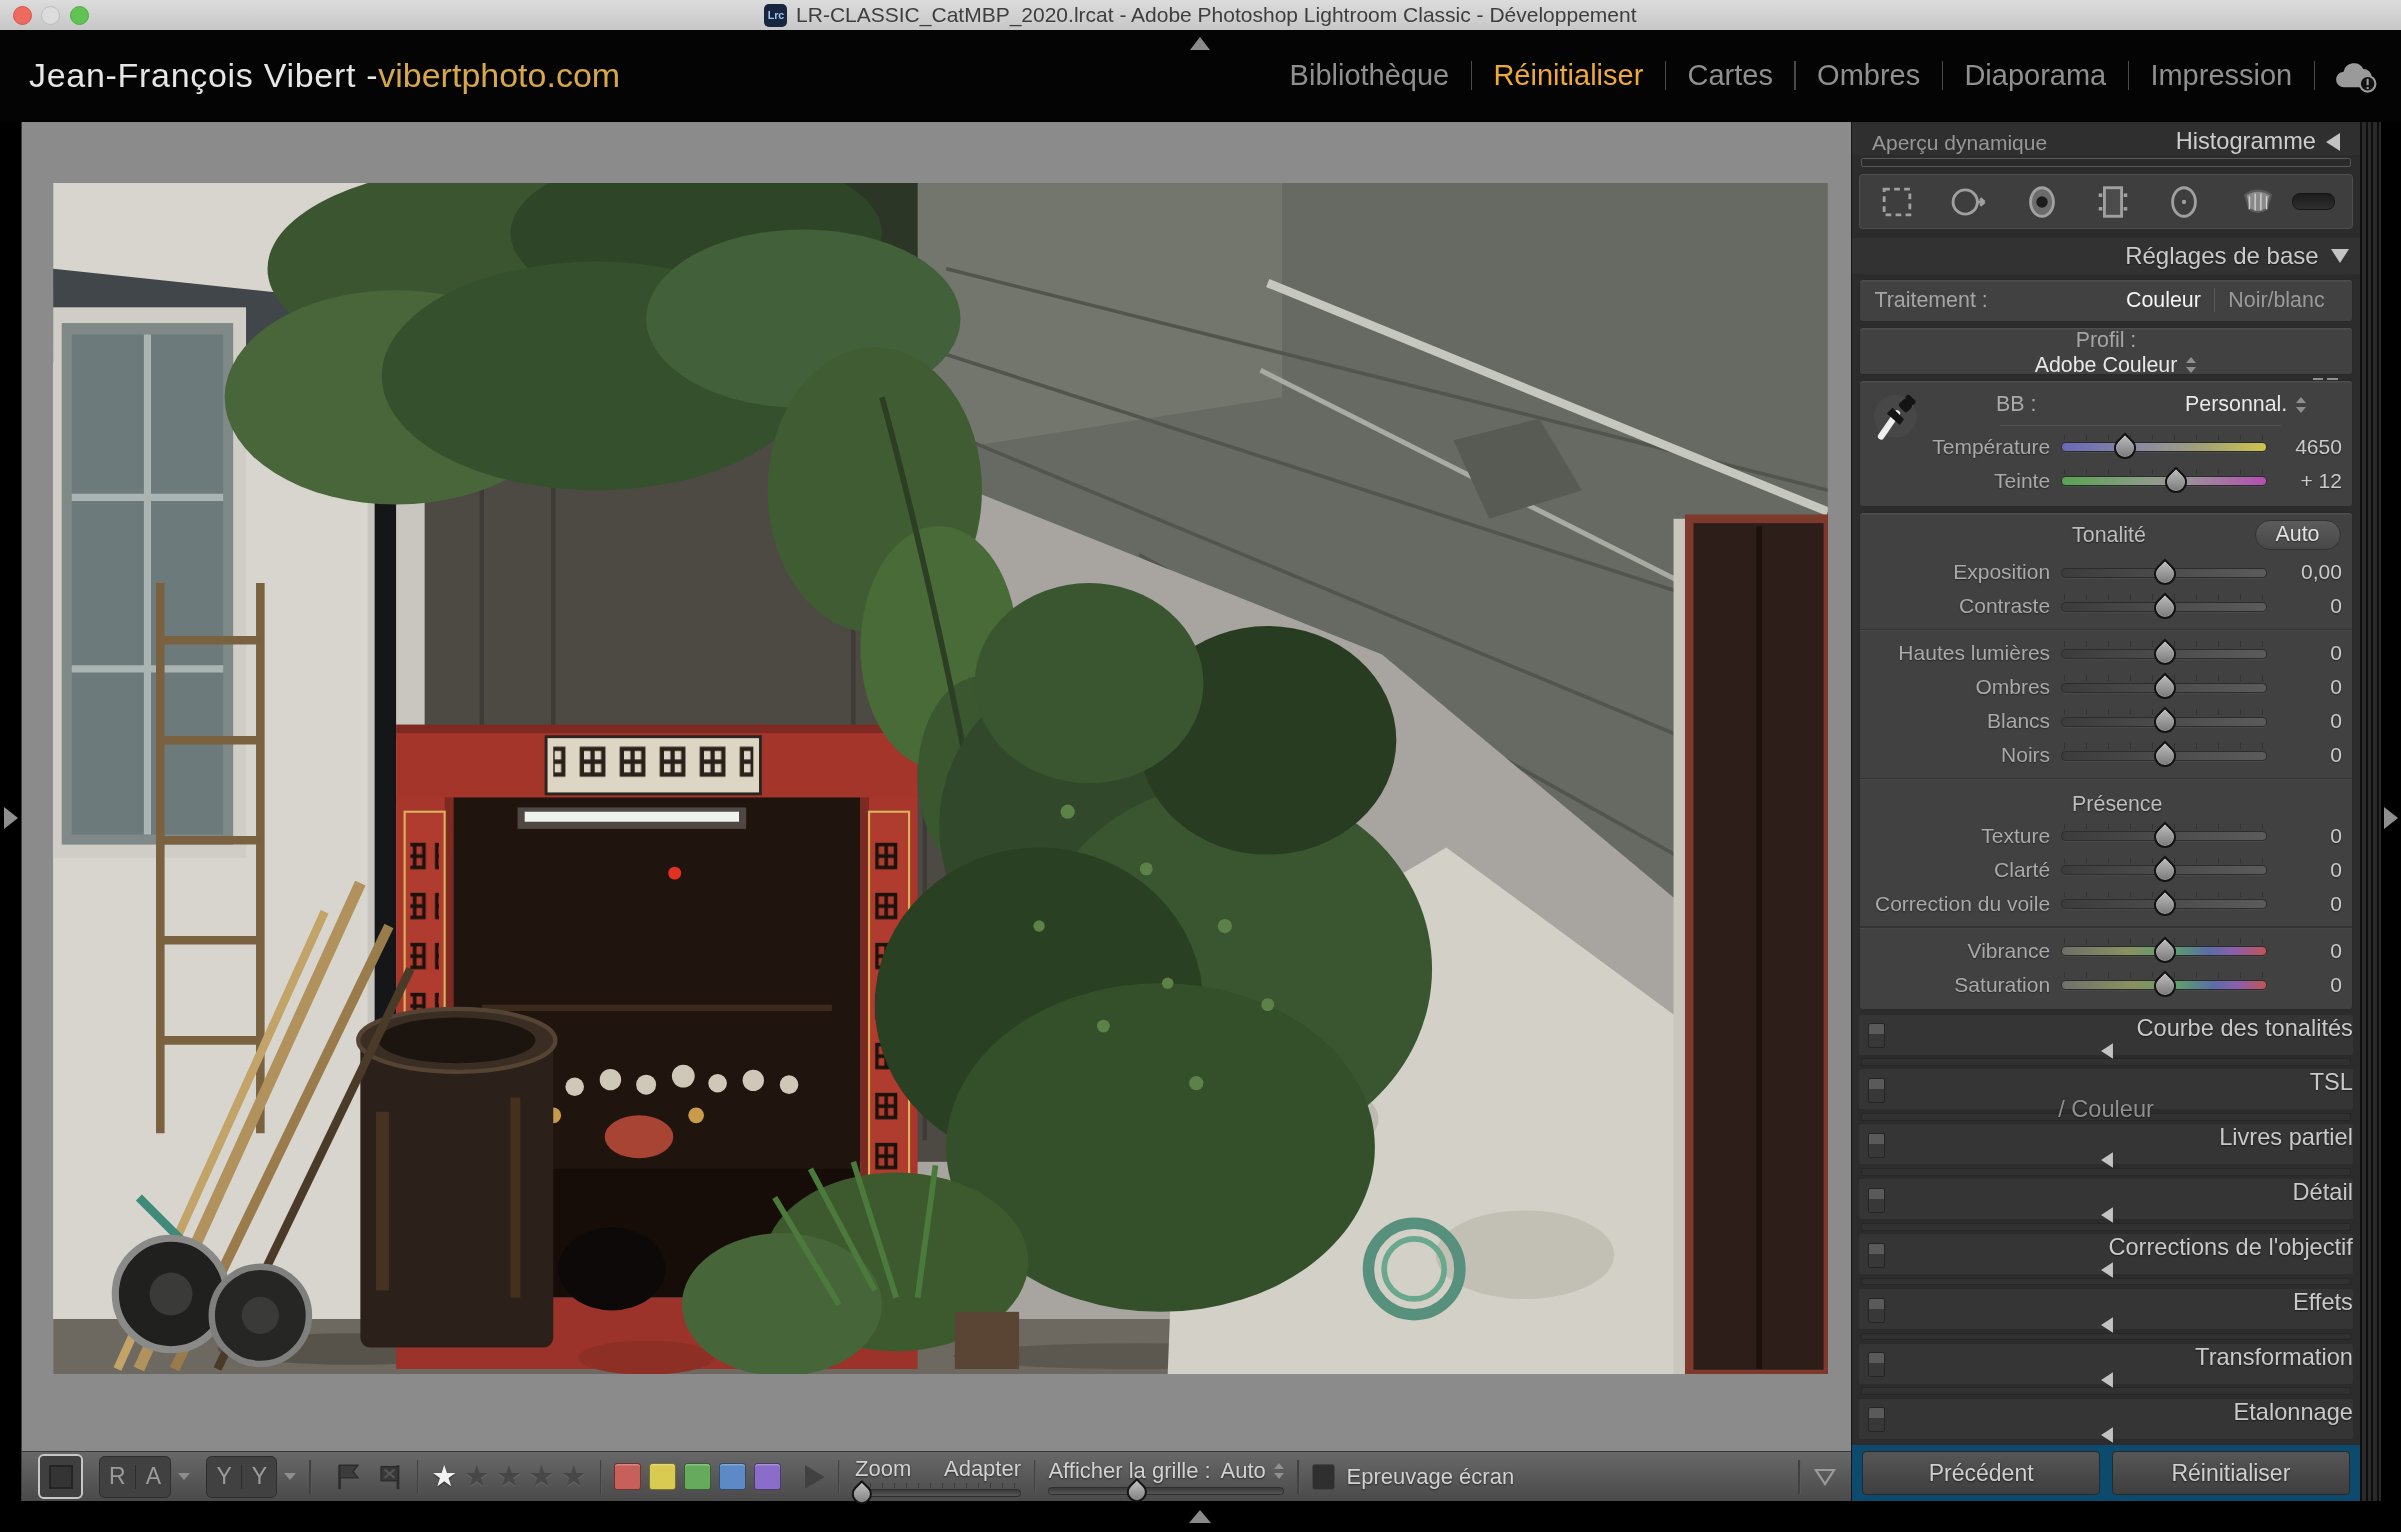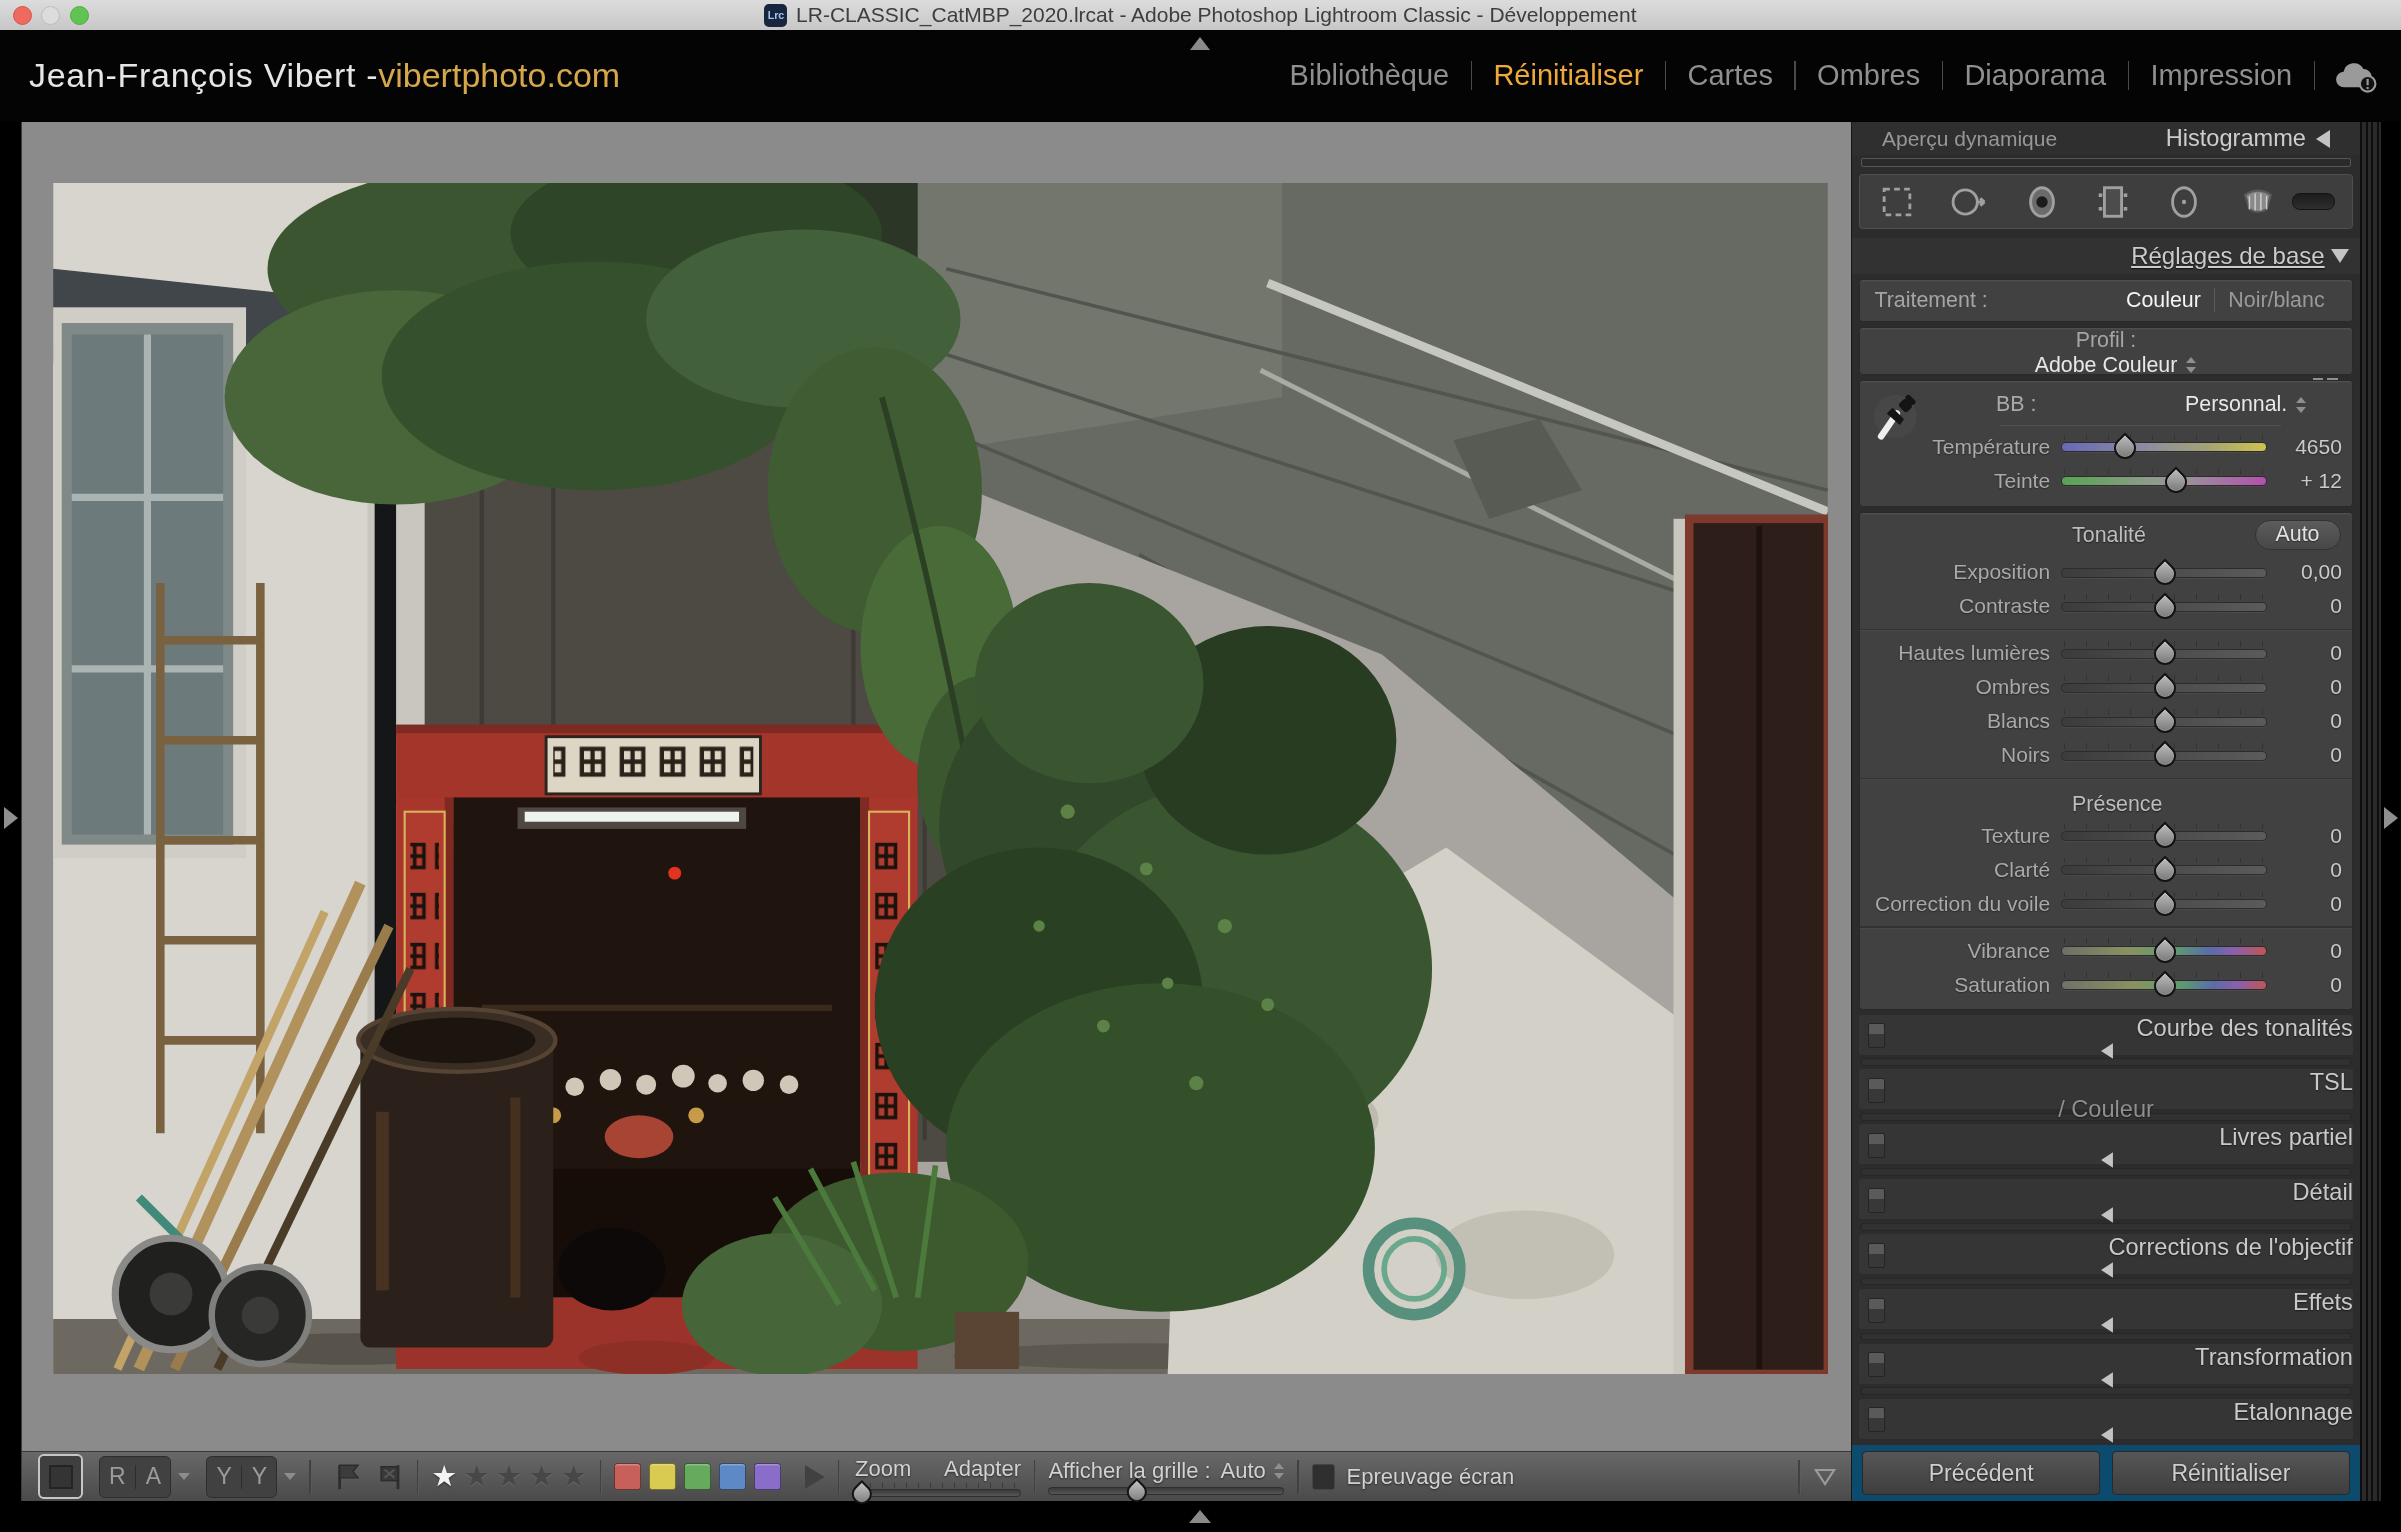--- a/index.html
+++ b/index.html
@@ -74,32 +74,32 @@
   #gridblock .lr{display:flex;align-items:center;margin-bottom:2.9px;}
   #gridblock .gv{margin-left:auto;}
   #proof{display:flex;align-items:center;gap:11.4px;flex:none;}
   #proof .cb{width:21.4px;height:24px;background:#2f2f2f;border:1.4px solid #454545;border-radius:2.9px;}
   #tb-right{margin-left:auto;display:flex;align-items:center;flex:none;}
   
   #rpanel{position:absolute;left:1851px;top:122px;width:509px;height:1379px;background:#2c2c2c;
     border-left:1.4px solid #161616;box-sizing:border-box;color:#a9a9a9;}
   #scrollbar{position:absolute;left:2360px;top:122px;width:21.4px;height:1379px;
     background:repeating-linear-gradient(90deg,#0e0e0e 0 2.1px,#2a2a2a 2.1px 5.7px);}
-  .phead{height:33px;display:flex;align-items:center;padding:0 30px;background:#2f2f2f;}
+  .phead{height:33px;display:flex;align-items:flex-end;padding:0 20px;background:#2f2f2f;}
   .phead .left{font-size:21px;color:#979797;}
   .phead .right{margin-left:auto;display:flex;align-items:center;gap:10px;font-size:23.6px;color:#cdcdcd;}
   .tri-left{width:0;height:0;border-top:9.3px solid transparent;border-bottom:9.3px solid transparent;border-right:14.3px solid #c3c3c3;}
   .tri-down{width:0;height:0;border-left:9.3px solid transparent;border-right:9.3px solid transparent;border-top:14.3px solid #c3c3c3;}
   #histbar{height:7.1px;margin:2.9px 8.6px 7.1px 8.6px;background:#2a2a2a;border:1.4px solid #585858;border-radius:2.1px;}
   #tools{height:53px;margin:0 7.1px 8.6px 7.1px;background:#3e3e3e;border:1.4px solid #4f4f4f;border-radius:3.6px;
     display:flex;align-items:center;padding:0 17px;gap:31px;}
   #tools svg{flex:none;}
   #brushhandle{flex:1;height:15.7px;border-radius:7.9px;background:linear-gradient(#1c1c1c,#2e2e2e);margin-left:-20px;border:0.7px solid #141414;}
-  .sechead{height:36px;display:flex;align-items:center;justify-content:flex-end;gap:6px;
-    padding:0 11.4px;background:#323232;font-size:24px;color:#cbcbcb;text-shadow:0 1.4px 1.4px rgba(0,0,0,.5);text-decoration:underline;}
+  .sechead{height:36px;display:flex;align-items:center;justify-content:flex-end;gap:12px;
+    padding:0 11.4px;background:#323232;font-size:24px;color:#cbcbcb;text-shadow:0 1.4px 1.4px rgba(0,0,0,.5);}
   .grp{margin:5px 7.1px;background:#414141;border:1.4px solid #292929;border-radius:3.6px;box-shadow:inset 0 1.4px 0 #4e4e4e;}
   .rowflex{display:flex;align-items:center;}
   #treatment{height:41px;padding:0 14.3px;font-size:21.4px;}
   #treatment .tl{color:#a5a5a5;}
   #treatment .opts{margin-left:auto;display:flex;align-items:center;}
   #treatment .opt{color:#9a9a9a;padding:0 13px;}
   #treatment .opt.sel{color:#f4f4f4;}
   #treatment .osep{width:1.4px;height:24px;background:#5a5a5a;}
   #profilerow{height:46px;padding:0 14.3px;font-size:21.4px;flex-direction:column;}
   #profilerow .pl{color:#a5a5a5;}

